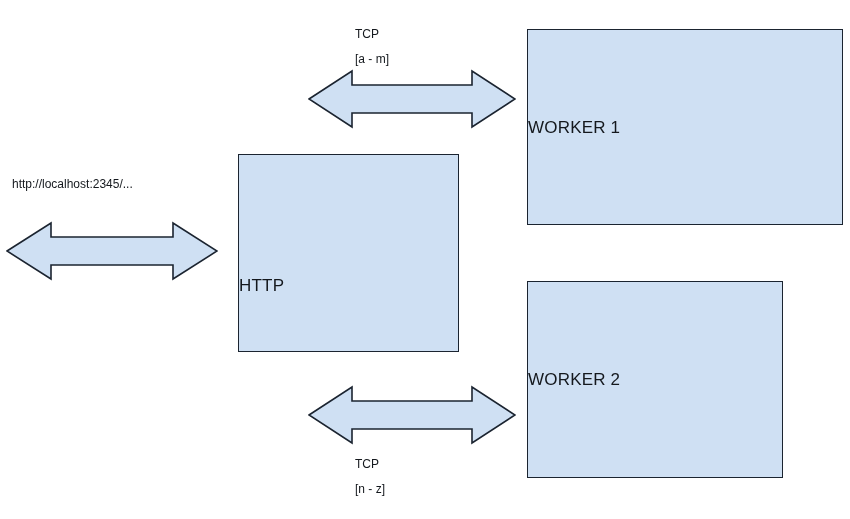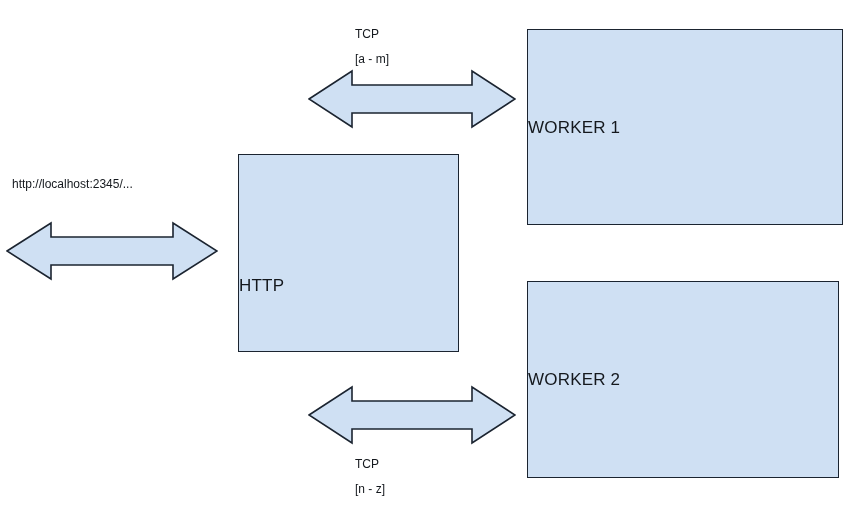--- a/index.html
+++ b/index.html
@@ -91,17 +91,17 @@
     <svg width="208" height="62" viewBox="0 0 208 62">
       <polygon points="1,31 44,3 44,17 164,17 164,3 207,31 164,59 164,45 44,45 44,59" fill="#cfe0f3" stroke="#1b2430" stroke-width="1.6" stroke-linejoin="miter"></polygon>
     </svg>
   </div>
 
   <div class="edge-label" style="left:355px; top:452px;">
     <span class="line">TCP</span>
     <span class="line">[n - z]</span>
   </div>
 
-  <div class="node-box" style="left:527px; top:281px; width:312px; height:197px;">
+  <div class="node-box" style="left:527px; top:281px; width:256px; height:197px;">
     <div class="node-label" style="top:88px;">WORKER 2</div>
   </div>
 
 </div>
 
 </body></html>

